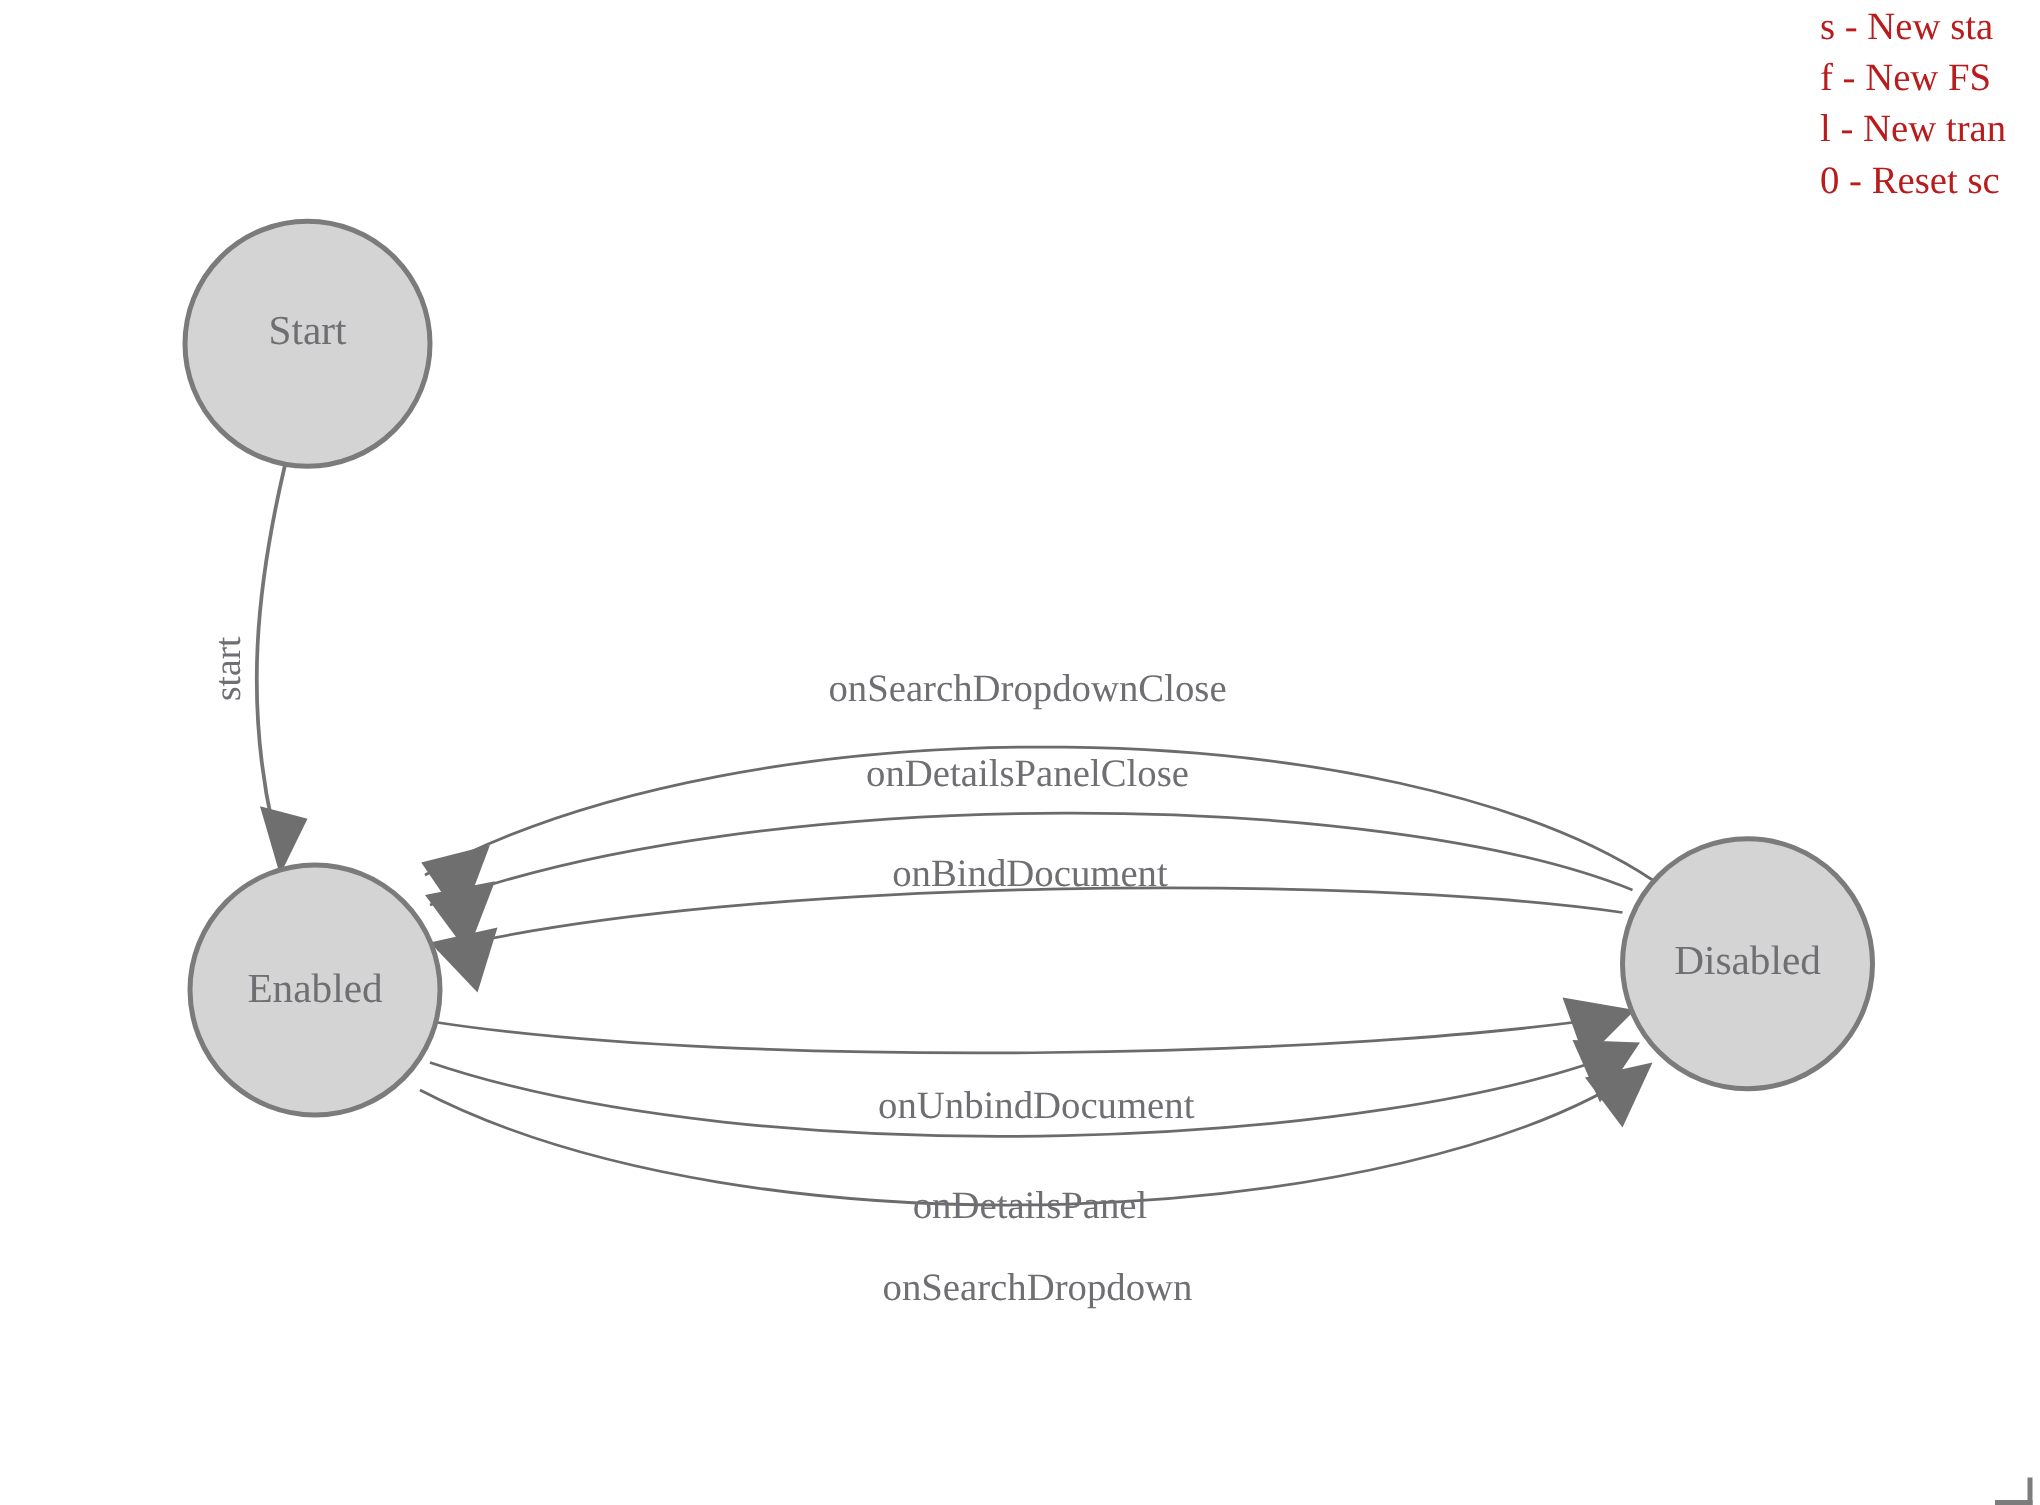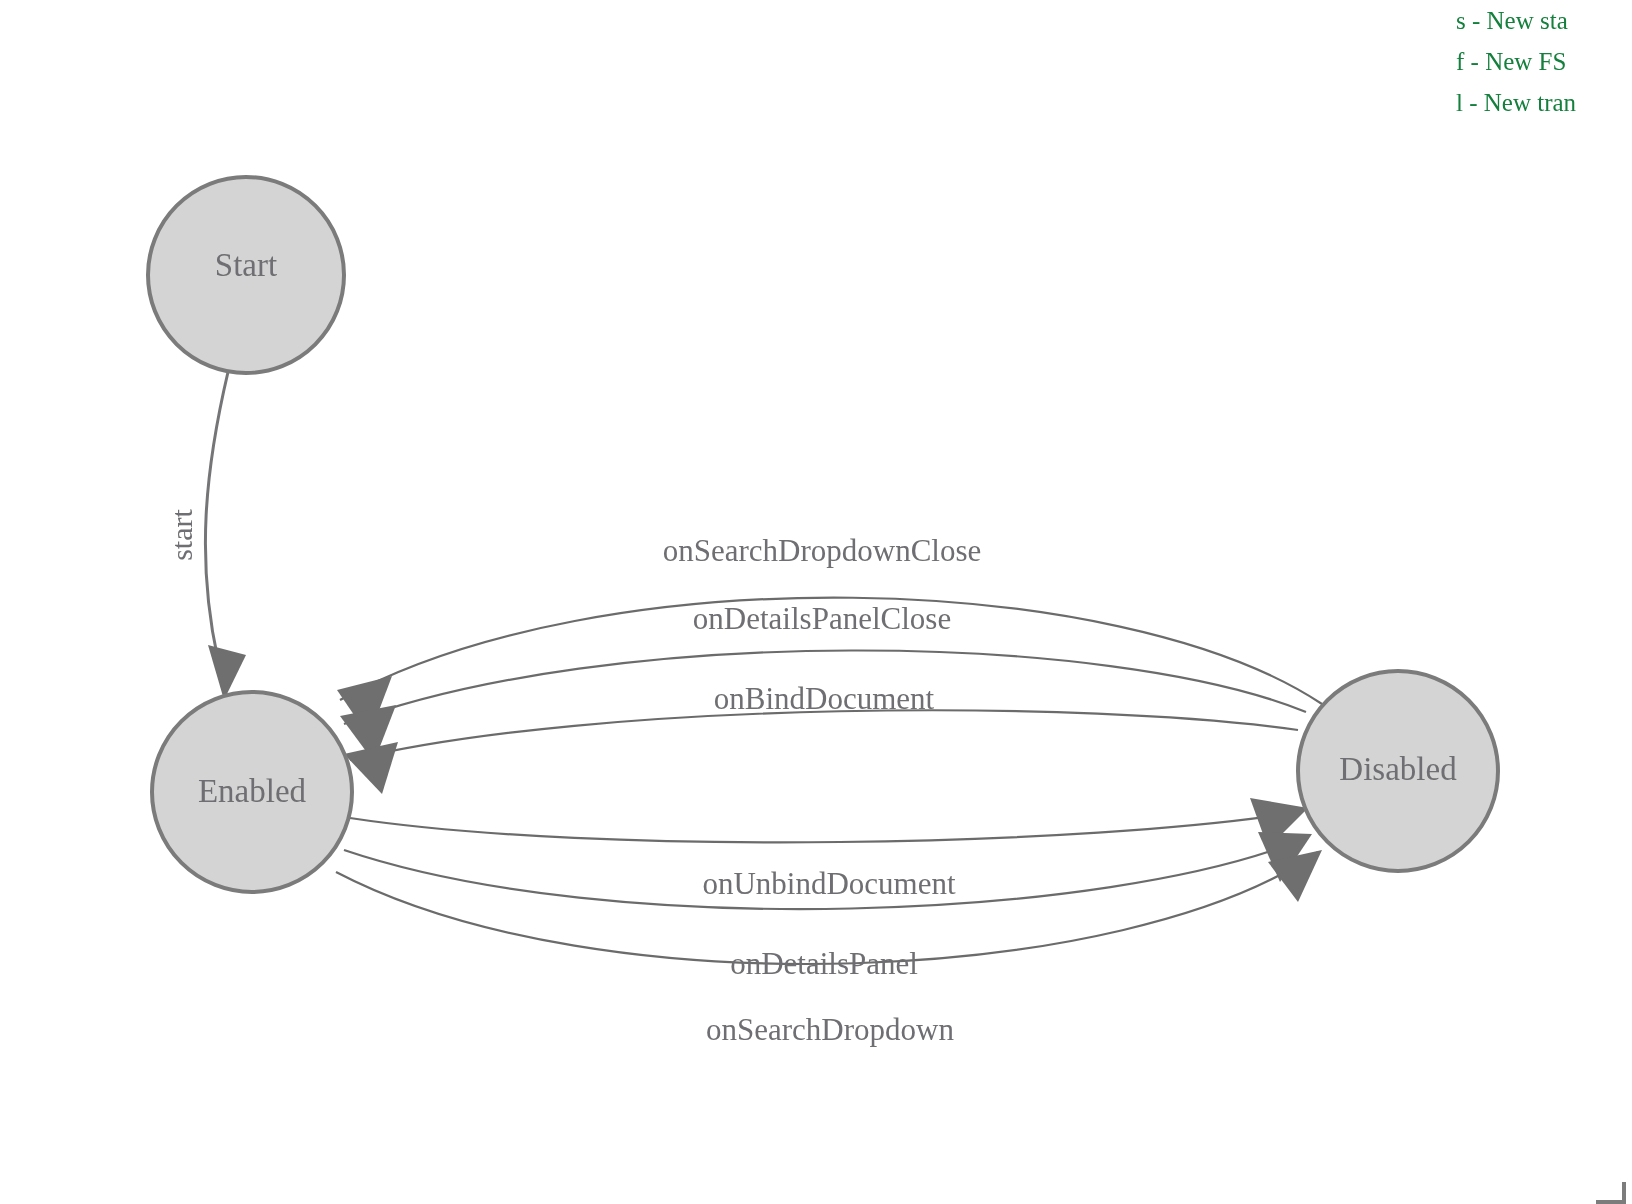--- a/index.html
+++ b/index.html
@@ -80,23 +80,23 @@
   .help-panel {
     position: absolute;
     right: 0;
     top: 0;
     width: 206px;
     overflow: hidden;
     pointer-events: none;
   }
 
   .help-line {
-    color: #15803d;
-    font-family: "Liberation Serif", "DejaVu Serif", serif;
-    font-size: 25px;
+    color: #b91c1c;
+    font-family: "Liberation Serif", "DejaVu Serif", serif;
+    font-size: 31px;
     line-height: 41px;
     white-space: nowrap;
     padding-left: 30px;
   }
 
   .corner-marker {
     position: absolute;
     right: 0px;
     bottom: 0px;
     width: 30px;
@@ -189,20 +189,21 @@
     <text class="edge-label" x="824" y="974">onDetailsPanel</text>
 
     <text class="edge-label" x="830" y="1040">onSearchDropdown</text>
 
   </svg>
 
   <div class="help-panel">
     <div class="help-line">s - New sta</div>
     <div class="help-line">f - New FS</div>
     <div class="help-line">l - New tran</div>
+    <div class="help-line">0 - Reset sc</div>
   </div>
 
   <div class="corner-marker">
     <div class="cm-v"></div>
     <div class="cm-h"></div>
   </div>
 
 </div>
 
 </body></html>

